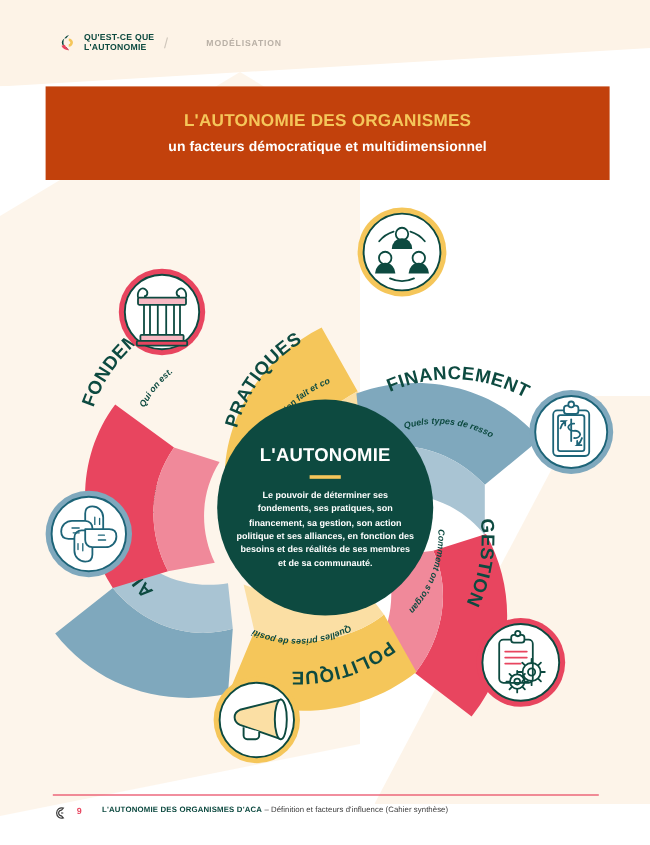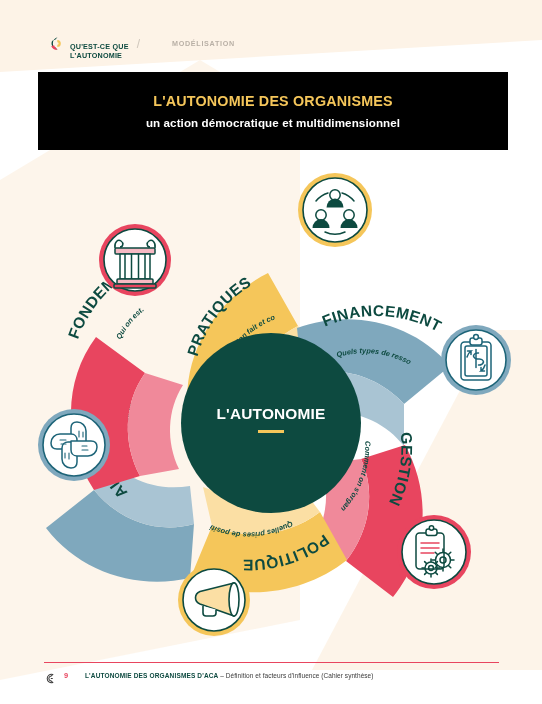--- a/index.html
+++ b/index.html
@@ -29,32 +29,32 @@
     clip-path:polygon(180px 0, 230px 0, 230px 340px, 0 340px);
     opacity:.9;
   }
 
   
   .header{position:absolute;left:44px;top:27px;display:flex;align-items:center;gap:9px;}
   .logo-mark{width:17px;height:17px;position:relative;flex:none;}
   .hdr-txt{display:flex;align-items:center;gap:7px;}
   .hdr-main{
     font-size:7.2px;font-weight:bold;line-height:1.22;
-    letter-spacing:.2px;color:#0d4a40;text-transform:uppercase;margin-top:16px;
+    letter-spacing:.2px;color:#0d4a40;text-transform:uppercase;
   }
   .hdr-slash{color:#cfc6bb;font-size:12px;font-weight:300;margin:0 1px;}
   .hdr-sub{
     font-size:7.2px;font-weight:bold;letter-spacing:.7px;
     color:#b9b0a6;text-transform:uppercase;margin-left:24px;
   }
 
   
   .banner{
     position:absolute;left:38px;top:72px;width:470px;height:78px;
-    background:#000000;display:flex;flex-direction:column;
+    background:#c2410c;display:flex;flex-direction:column;
     align-items:center;justify-content:center;
   }
   .banner-l1{
     color:#f5c65a;font-weight:bold;font-size:14.3px;line-height:1.25;
     text-align:center;letter-spacing:.2px;
   }
   .banner-l2{
     color:#ffffff;font-weight:bold;font-size:11.6px;
     text-align:center;margin-top:5px;letter-spacing:.1px;
   }
@@ -125,21 +125,21 @@
       </span>
       <span class="hdr-slash">/</span>
       <span class="hdr-sub">MODÉLISATION</span>
     </span>
   </div>
 
   <div class="banner">
     <div class="banner-l1">
       <span>L'AUTONOMIE DES ORGANISMES</span><br>
     </div>
-    <div class="banner-l2">un action démocratique et multidimensionnel</div>
+    <div class="banner-l2">un facteurs démocratique et multidimensionnel</div>
   </div>
 
   <div class="diagram">
   <svg width="542" height="510" viewBox="0 0 542 510" xmlns="http://www.w3.org/2000/svg">
     <defs>
 
       <path id="tp-pratiques-lbl" d="M 196 213 A 120 120 0 0 1 254 134" fill="none"></path>
       <path id="tp-pratiques-desc" d="M 224 220 A 86 86 0 0 1 276 169" fill="none"></path>
 
       <path id="tp-financement-lbl" d="M 318 180 A 128 128 0 0 1 440 183" fill="none"></path>
@@ -353,20 +353,21 @@
         <rect x="-21" y="24" width="42" height="4" rx="1" fill="#e8455f" stroke="#0d4a40"></rect>
       </g>
     </g>
 
   </svg>
   </div>
 
   <div class="center-wrap">
     <div class="center-title">L'AUTONOMIE</div>
     <div class="center-rule"></div>
+    <div class="center-body">Le pouvoir de déterminer ses fondements, ses pratiques, son financement, sa gestion, son action politique et ses alliances, en fonction des besoins et des réalités de ses membres et de sa communauté.</div>
   </div>
 
   <div class="footer-rule"></div>
   <div class="footer">
     <span class="f-mark">
       <svg width="11" height="11" viewBox="0 0 17 17">
         <path d="M13.5 2.2 A6.6 6.6 0 1 0 13.5 14.8 L11.2 12.2 A3.6 3.6 0 1 1 11.2 4.8 Z" fill="none" stroke="#3b3b3b" stroke-width="1.6"></path>
         <path d="M13.5 8.5 h -3" stroke="#3b3b3b" stroke-width="1.6"></path>
       </svg>
     </span>

